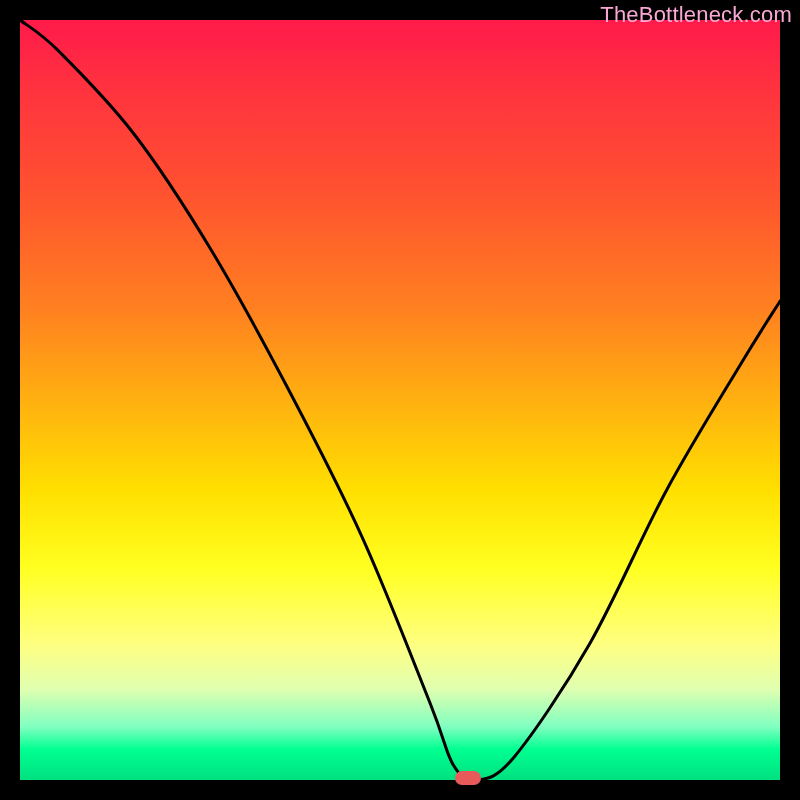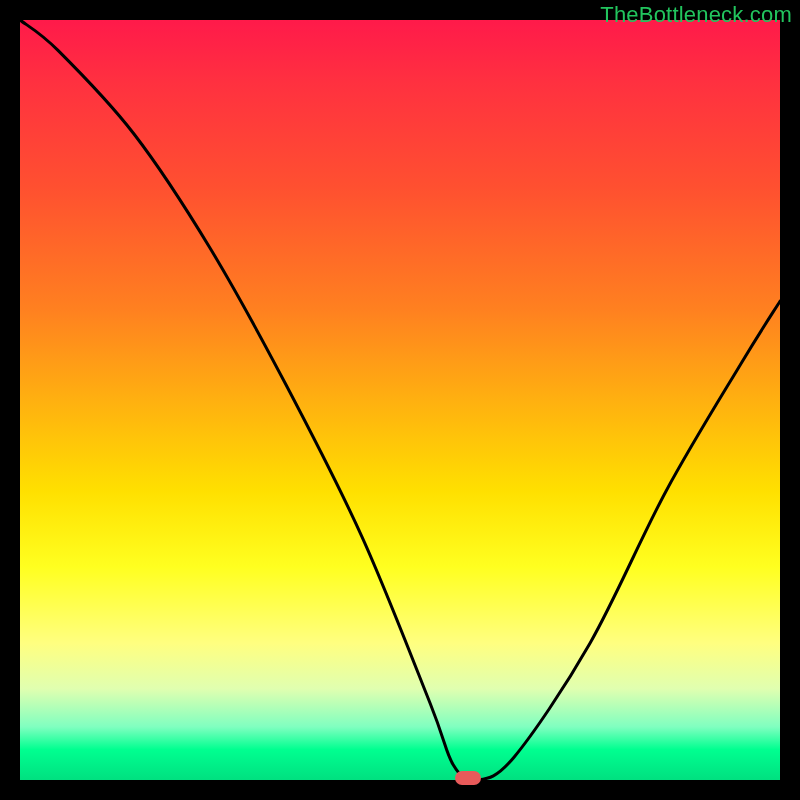--- a/index.html
+++ b/index.html
@@ -36,21 +36,21 @@
       #00ff90 96%,
       #00e080 100%
     );
   }
   .watermark {
     position: absolute;
     top: 2px;
     right: 8px;
     font-family: Arial, Helvetica, sans-serif;
     font-size: 22px;
-    color: #22c55e;
+    color: #f9a8d4;
     letter-spacing: 0.2px;
     user-select: none;
   }
   svg.curve {
     position: absolute;
     left: 0;
     top: 0;
     width: 760px;
     height: 760px;
     overflow: visible;

